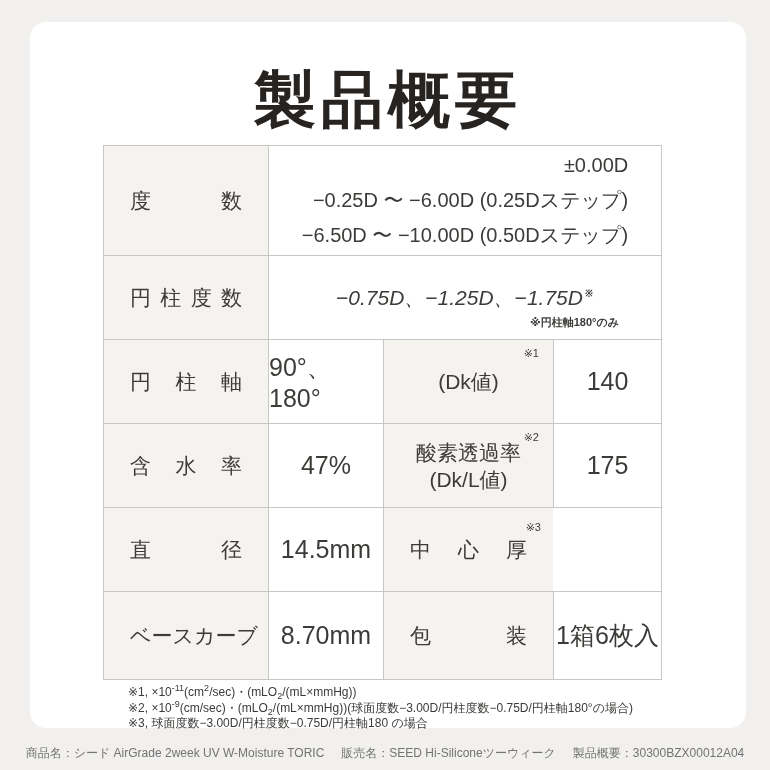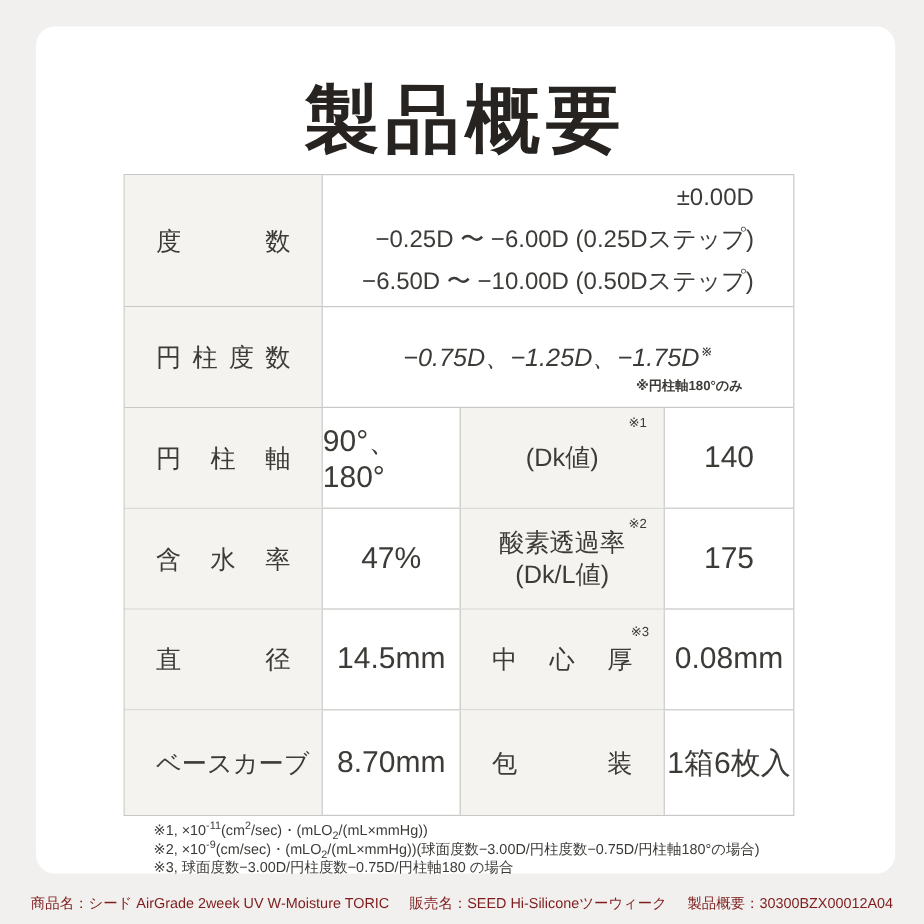--- a/index.html
+++ b/index.html
@@ -52,21 +52,21 @@
     position:absolute; right:42px; bottom:11px;
     font-size:11px; font-weight:700; line-height:1;
   }
   .footnotes {
     position:absolute; left:98px; top:663px;
     font-size:12px; line-height:15.5px; color:#3d3b38; white-space:nowrap;
   }
   .footer {
     position:absolute; left:0; right:0; top:745px;
     display:flex; justify-content:center; gap:17px;
-    font-size:12px; color:#7f1d1d; white-space:nowrap;
+    font-size:12px; color:#737373; white-space:nowrap;
   }
 </style>
 </head>
 <body>
 
 <div class="card">
 
   <h1 class="title">製品概要</h1>
 
   <div class="spec-table">
@@ -144,21 +144,20 @@
       </div>
       <div class="cell c2 val">14.5mm</div>
       <div class="cell th c3">
         <span class="spread">
             <span>中</span>
             <span>心</span>
             <span>厚</span>
           </span>
         <span class="mark-abs m-mid">※3</span>
       </div>
-      <div class="cell c4 val">0.08mm</div>
     </div>
 
     <div class="row r6">
       <div class="cell th c1">
         <span class="spread">
             <span>ベ</span>
             <span>ー</span>
             <span>ス</span>
             <span>カ</span>
             <span>ー</span>

